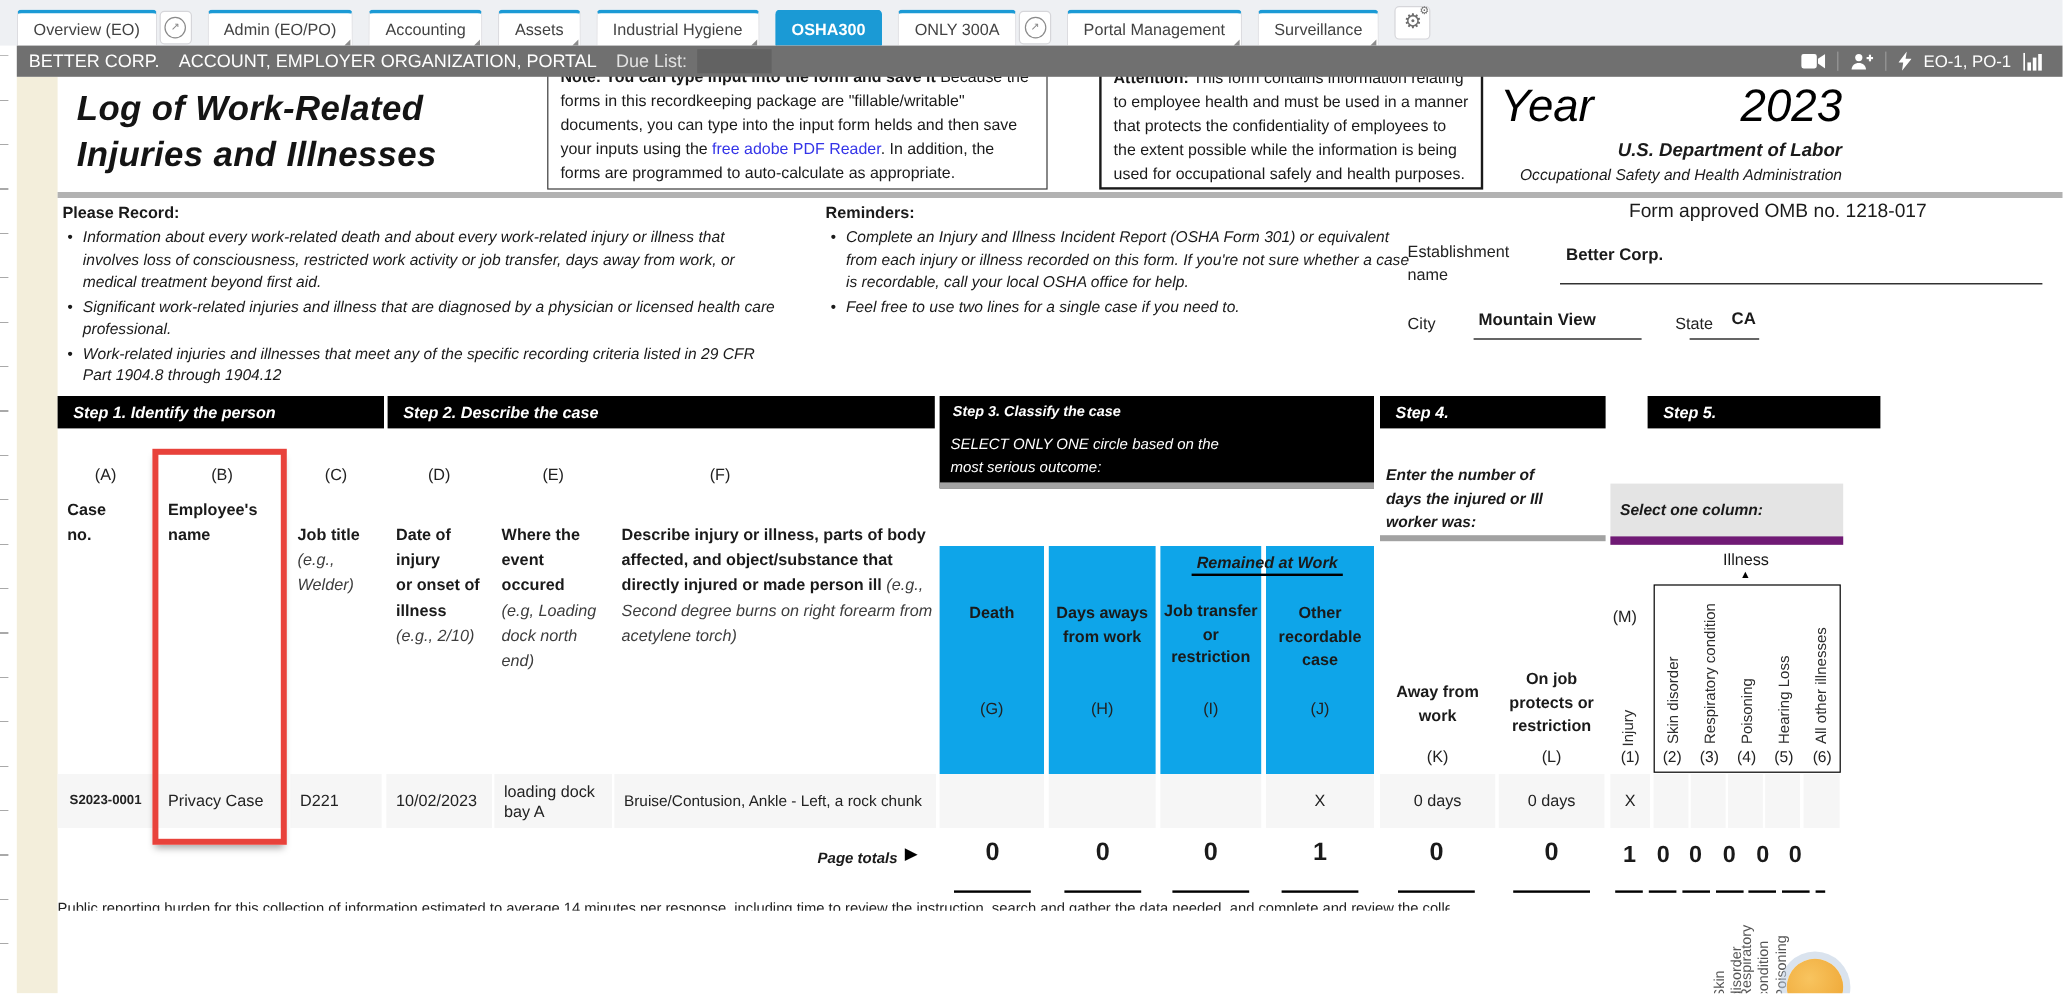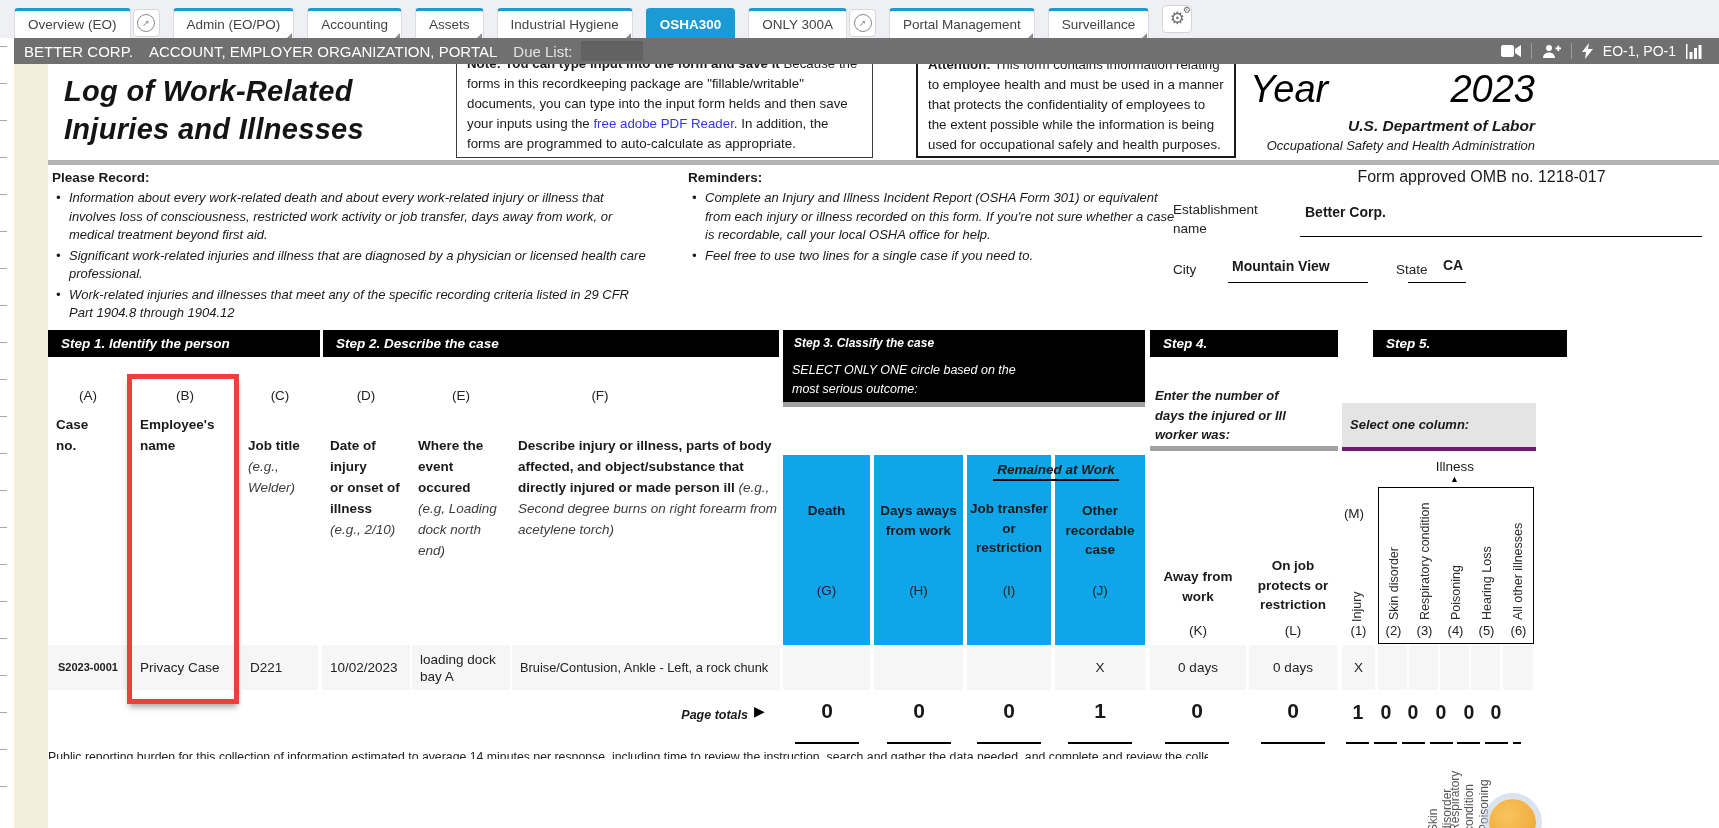--- a/index.html
+++ b/index.html
@@ -69,21 +69,21 @@
   .bar{position:absolute;background:#000;color:#fff;font-style:italic;font-weight:bold;
        font-size:13.5px;line-height:27px;padding-left:13px;box-sizing:border-box;height:27px;}
   .s3box{position:absolute;left:783px;top:330px;width:362px;height:72px;background:#000;color:#fff;
          border-bottom:5px solid #a2a2a2;box-sizing:content-box;padding-left:0;}
   .s3title{font-style:italic;font-weight:bold;font-size:12px;line-height:27px;padding-left:11px;}
   .s3sub{font-style:italic;font-size:12.5px;line-height:19px;padding-left:9px;margin-top:4px;white-space:pre-line;}
   .s4sub{position:absolute;left:1155px;top:386px;width:180px;font-weight:bold;font-style:italic;
          font-size:13px;line-height:19.5px;white-space:pre-line;}
   .gdiv{position:absolute;background:#a2a2a2;height:5px;}
   .s5box{position:absolute;left:1342px;top:403px;width:194px;height:44px;background:#e4e4e4;
-         border-bottom:4px solid #701a75;box-sizing:content-box;}
+         border-bottom:7px solid #701a75;box-sizing:content-box;}
   .s5box div{padding:14px 0 0 8px;font-weight:bold;font-style:italic;font-size:13px;}
 
   
   .colletter{position:absolute;top:388px;font-size:13.5px;color:#222;text-align:center;}
   .coltitle{position:absolute;top:414px;font-size:13.5px;font-weight:bold;line-height:21px;white-space:pre-line;}
   .hint{font-style:italic;font-weight:normal;color:#3d3d3d;}
 
   
   .gcol{position:absolute;top:455px;height:190px;background:#0ea5e9;}
   .gtitle{padding-top:46px;font-weight:bold;font-size:13.5px;line-height:19.5px;text-align:center;white-space:pre-line;}

